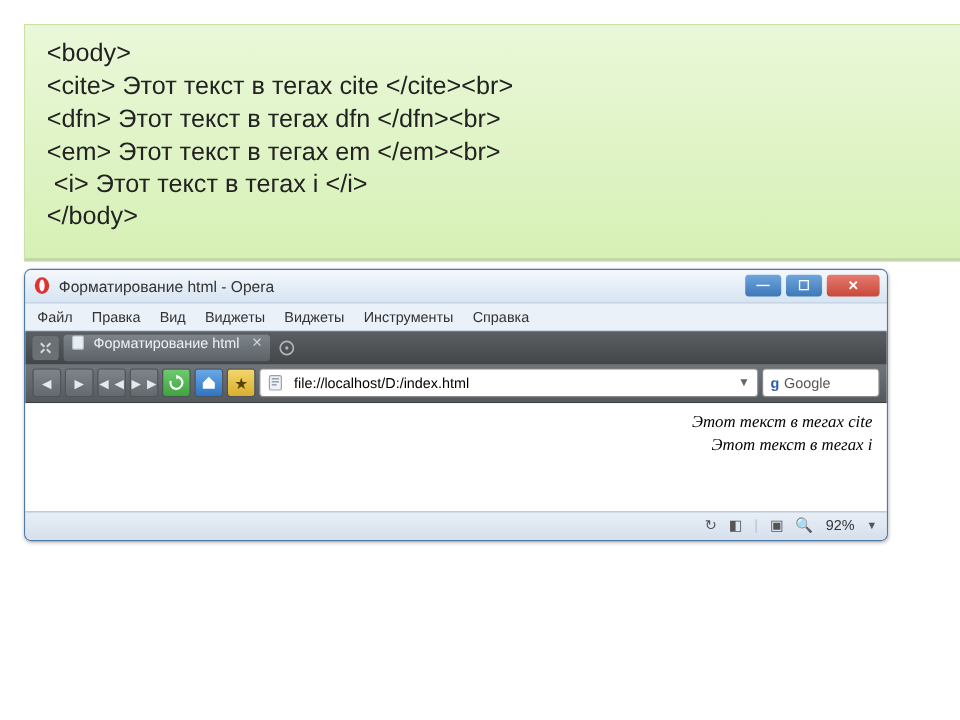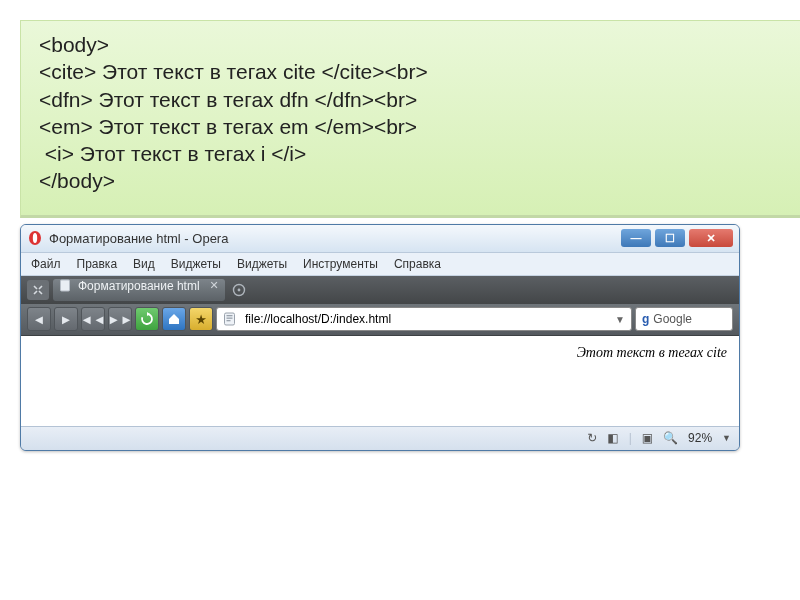--- a/index.html
+++ b/index.html
@@ -279,20 +279,21 @@
     </div>
 
     <div class="searchbox">
       <span class="g-icon"><span class="gb">g</span></span>
       <span>Google</span>
     </div>
   </div>
 
   <div class="page">
     <div>Этот текст в тегах cite</div>
+    <div>Этот текст в тегах i</div>
   </div>
 
   <div class="statusbar">
     <span>↻</span>
     <span>◧</span>
     <span class="sep">|</span>
     <span>▣</span>
     <span>🔍</span>
     <span class="zoom">92%</span>
     <span style="font-size:9px">▼</span>

